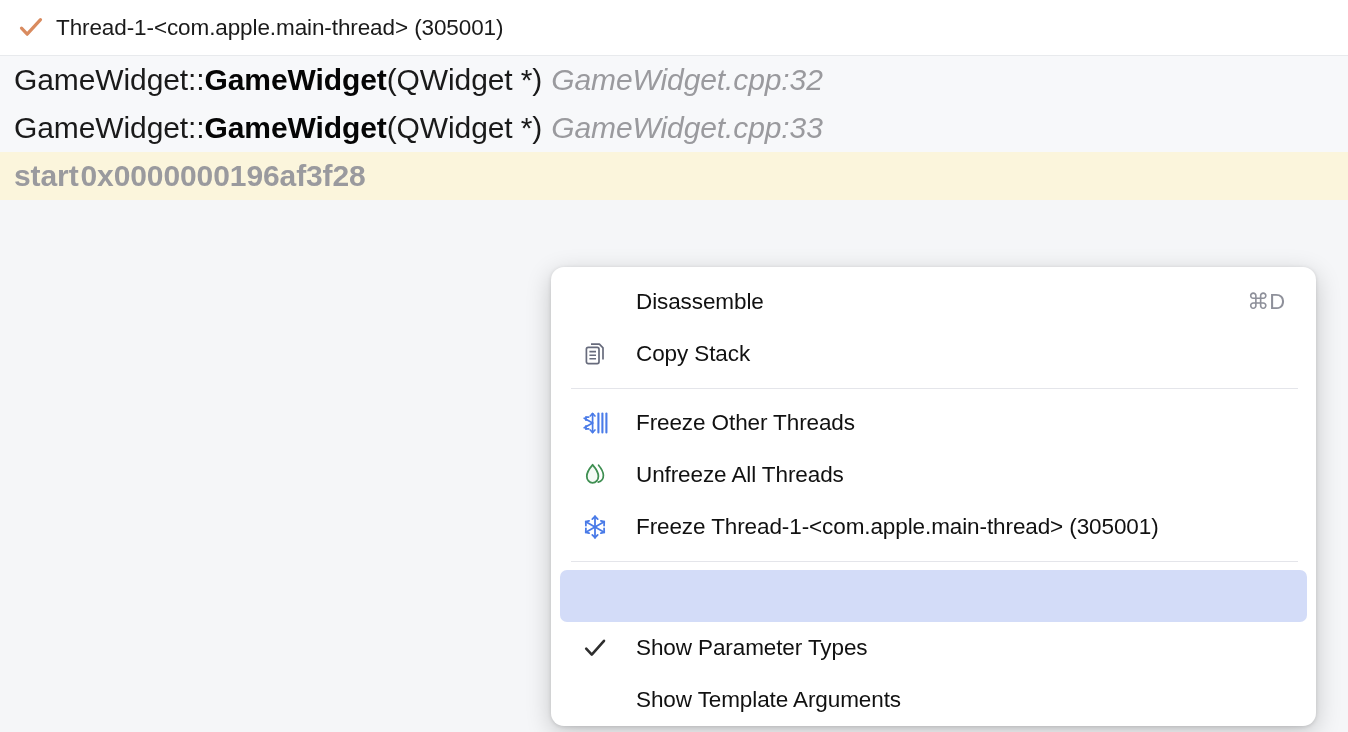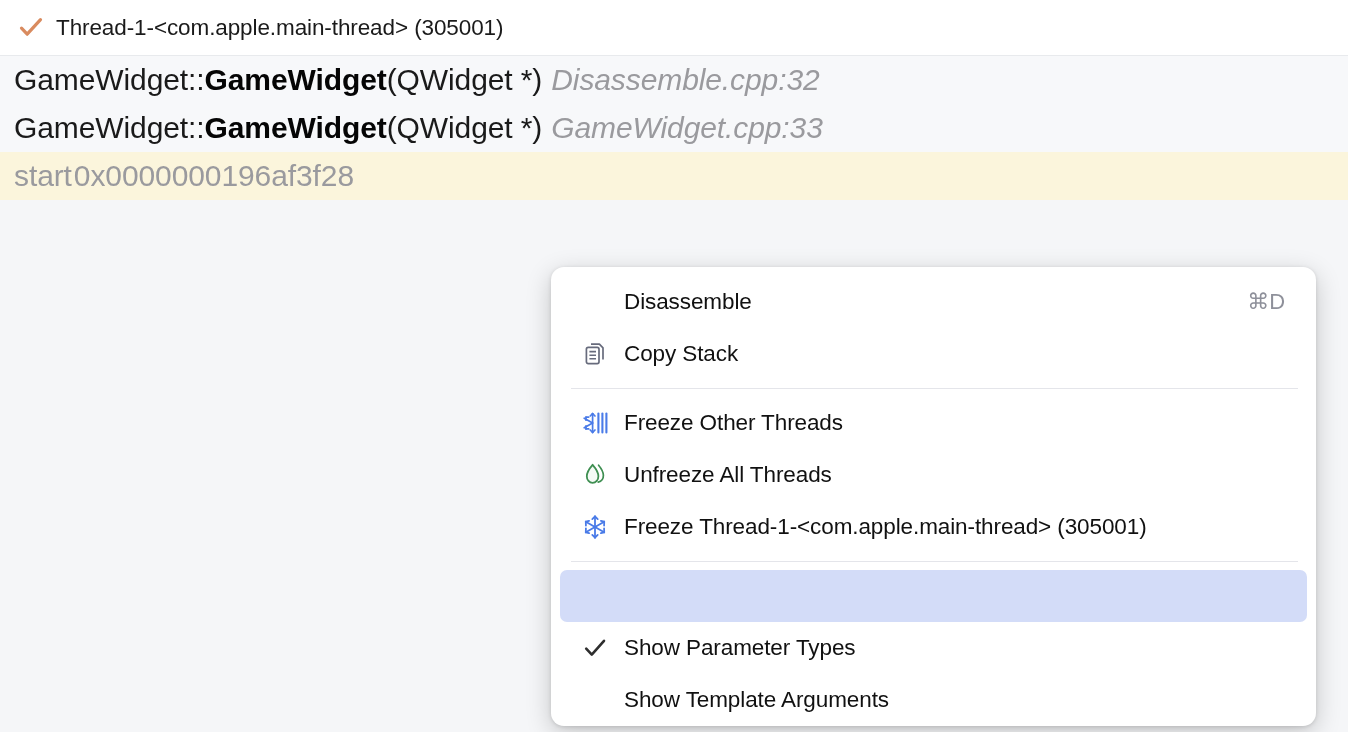--- a/index.html
+++ b/index.html
@@ -52,21 +52,21 @@
     height: 48px;
     display: flex;
     align-items: center;
     padding-left: 14px;
     font-size: 30px;
     white-space: nowrap;
     letter-spacing: -0.1px;
   }
   .frame-row.plain     { background: #f7f8fa; color: #1a1a1a; }
   .frame-row.selected  { background: #dcdee2; color: #111111; }
-  .frame-row.marked    { background: #fbf5dc; color: #1a1a1a; }
+  .frame-row.marked    { background: #fbf5dc; color: #1a1a1a; font-weight: bold; }
 
   .fn-plain  { color: #1a1a1a; }
   .fn-bold   { font-weight: bold; color: #050505; }
   .fn-args   { color: #1a1a1a; }
   .fn-loc    { font-style: italic; color: #9a9a9e; margin-left: 9px; }
   .fn-loc-dark { font-style: italic; color: #222222; margin-left: 9px; }
   .fn-addr   { color: #9a9a9e; margin-left: 2px; }
   .fn-muted  { color: #9a9a9e; }
 
   
@@ -86,20 +86,21 @@
     height: 52px;
     display: flex;
     align-items: center;
     padding: 0 22px 0 20px;
     margin: 0 9px;
     border-radius: 7px;
     font-size: 22.5px;
     color: #111111;
     letter-spacing: -0.1px;
     white-space: nowrap;
+    gap: 12px;
   }
   .menu-item.highlighted {
     background: #d3dcf8;
   }
   .menu-icon {
     width: 30px;
     min-width: 30px;
     height: 30px;
     margin-right: 14px;
     display: flex;
@@ -130,21 +131,21 @@
     </svg>
     <span class="thread-title">Thread-1-&lt;com.apple.main-thread&gt; (305001)</span>
   </div>
 
   <div class="frames">
 
     <div class="frame-row plain">
       <span class="fn-plain">GameWidget::</span>
         <span class="fn-bold">GameWidget</span>
         <span class="fn-args">(QWidget *)</span>
-        <span class="fn-loc">Disassemble.cpp:32</span>
+        <span class="fn-loc">GameWidget.cpp:32</span>
     </div>
 
     <div class="frame-row plain">
       <span class="fn-plain">GameWidget::</span>
         <span class="fn-bold">GameWidget</span>
         <span class="fn-args">(QWidget *)</span>
         <span class="fn-loc">GameWidget.cpp:33</span>
     </div>
 
 

